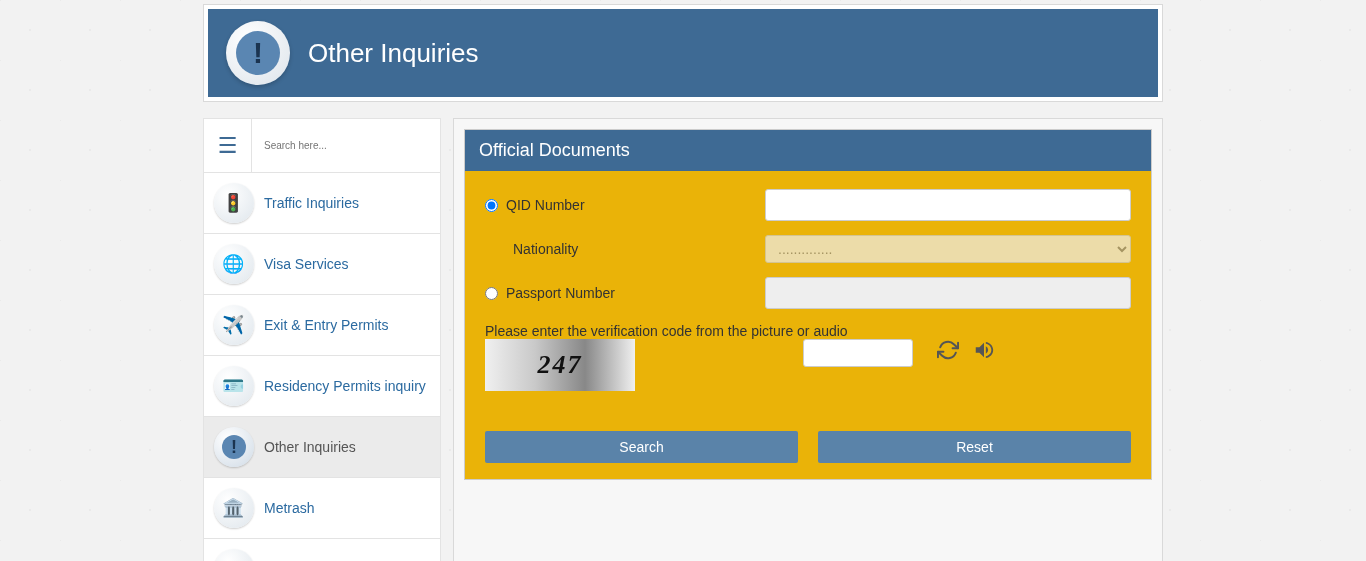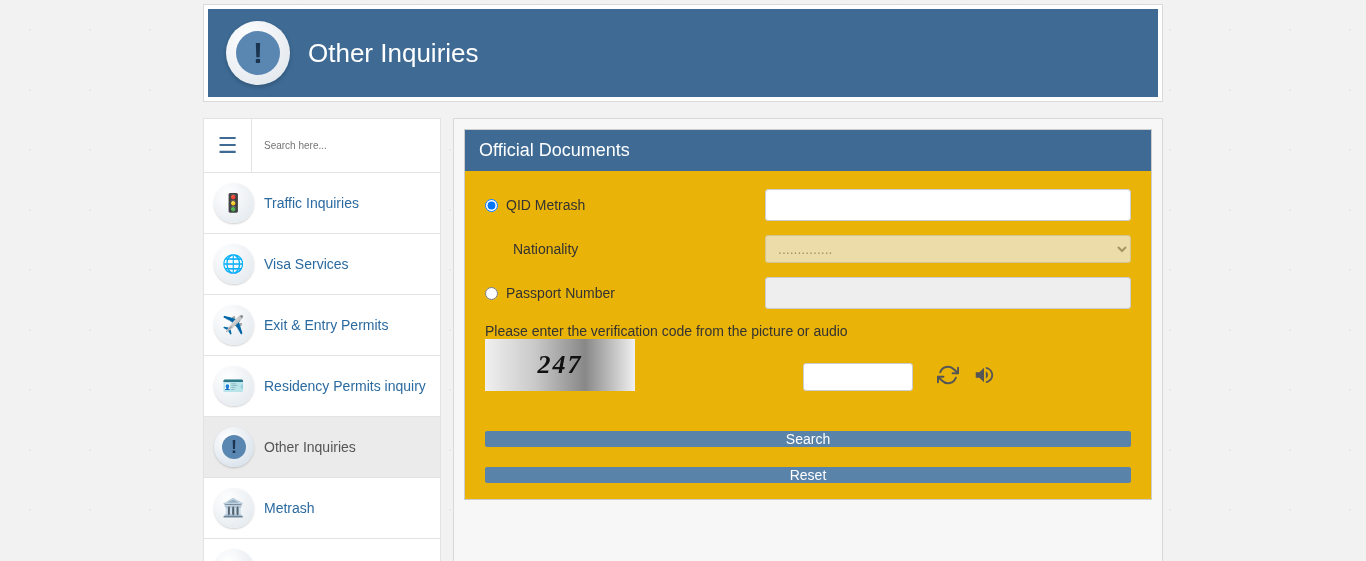--- a/index.html
+++ b/index.html
@@ -111,33 +111,33 @@
   .label-col .indent { padding-left: 28px; }
   .input-col { flex:1; }
   .txt {
     width:100%; height:32px;
     border:1px solid #ccc; border-radius:3px;
     padding:4px 8px; font-size:14px;
   }
   .txt.disabled { background:#eee; }
   select.txt { height:28px; background:#eee; color:#888; }
   .hint { font-size:14px; color:#333; }
-  .captcha-row { display:flex; align-items:flex-end; gap:24px; margin-bottom:40px; }
+  .captcha-row { display:flex; align-items:flex-start; gap:24px; margin-bottom:40px; }
   .captcha-img {
     width:150px;height:52px;
     background: linear-gradient(90deg,#f0f0f0,#c9c9c9,#888,#f0f0f0);
     display:flex;align-items:center;justify-content:center;
     font-family: Georgia, serif; font-weight:bold;font-size:26px;
     letter-spacing:2px; font-style:italic; color:#111;
   }
   .captcha-input { width:110px;height:28px;border:1px solid #ccc;border-radius:3px;padding:2px 6px;}
   .captcha-icons { display:flex; gap:14px; color:#555; font-size:20px; }
   .captcha-spacer { width:120px; }
   .captcha-icon { cursor:pointer; }
-  .btn-row { display:flex; gap:20px; padding:0 20px;flex-direction:column; }
+  .btn-row { display:flex; gap:20px; padding:0 20px; }
   .btn {
     flex:1; background:#5a83a9; color:#fff; border:none;
     height:32px; font-size:14px; cursor:pointer; border-radius:2px;
   }
 </style>
 </head>
 <body>
 
 <div class="page">
 
@@ -191,21 +191,21 @@
     </div>
 
     <div class="main">
       <div class="panel">
         <div class="panel-header">Official Documents</div>
         <div class="form-area">
 
           <div class="form-row">
             <div class="label-col">
               <input type="radio" name="doc" checked="" style="">
-              <span>QID Metrash</span>
+              <span>QID Number</span>
             </div>
             <div class="input-col">
               <input class="txt" style="">
             </div>
           </div>
 
           <div class="form-row">
             <div class="label-col">
               <span class="indent">Nationality</span>
             </div>

